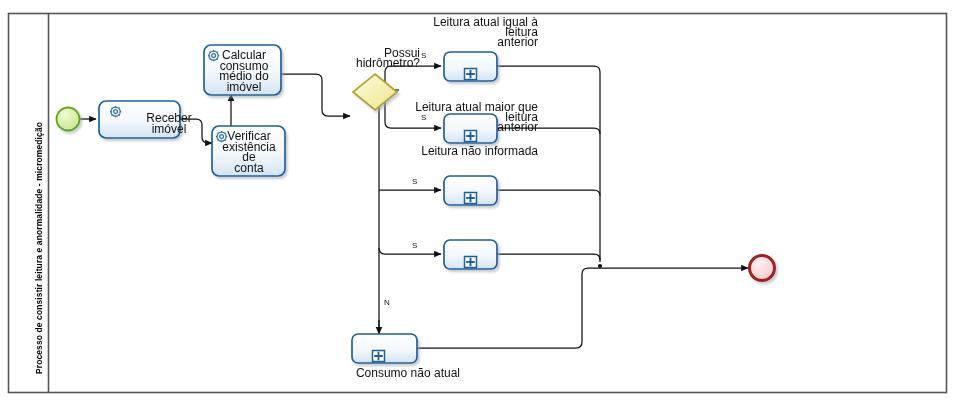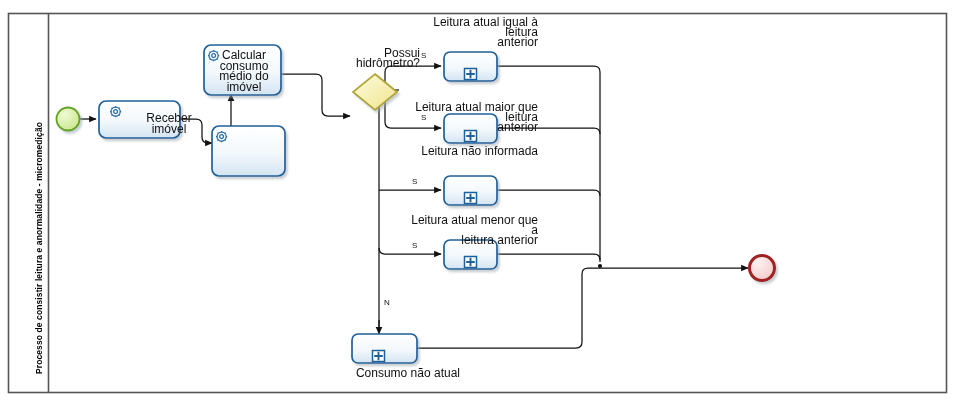--- a/index.html
+++ b/index.html
@@ -189,39 +189,40 @@
         <path d="M5.6,0 L5.6,1.3 M5.6,9.9 L5.6,11.2 M0,5.6 L1.3,5.6 M9.9,5.6 L11.2,5.6
                  M1.6,1.6 L2.6,2.6 M8.6,8.6 L9.6,9.6 M9.6,1.6 L8.6,2.6 M2.6,8.6 L1.6,9.6"></path>
       </g>
     </g>
   </svg>
 
   <div class="pool-title" style="left:34px; top:374px;">Processo de consistir leitura e anormalidade - micromedição</div>
 
   <div class="lbl lbl-task" style="left:114px; top:113px; width:62px;margin-left:24px;">Receber imóvel</div>
 
+  <div class="lbl lbl-task" style="left:215px; top:131px; width:68px;">Verificar
+existência de
+conta</div>
 
   <div class="lbl lbl-task" style="left:210px; top:50px; width:68px;">Calcular
 consumo
 médio do
 imóvel</div>
 
   <div class="ext-lbl" style="left:346px; top:48px; width:74px;">Possui
 hidrômetro?</div>
 
   <div class="ext-lbl" style="left:404px; top:17px; width:134px;">Leitura atual igual à leitura
 anterior</div>
 
   <div class="ext-lbl" style="left:404px; top:102px; width:134px;">Leitura atual maior que leitura
 anterior</div>
 
   <div class="ext-lbl" style="left:404px; top:146px; width:134px;">Leitura não informada</div>
 
-  <div class="ext-lbl" style="left:404px; top:215px; width:134px;">Leitura atual menor que a
-leitura anterior</div>
 
   <div class="ext-lbl" style="left:312px; top:368px; width:148px;">Consumo não atual</div>
 
   <div class="flow-lbl" style="left:421px; top:51px;">S</div>
   <div class="flow-lbl" style="left:421px; top:113px;">S</div>
   <div class="flow-lbl" style="left:412px; top:177px;">S</div>
   <div class="flow-lbl" style="left:412px; top:241px;">S</div>
   <div class="flow-lbl" style="left:384px; top:298px;">N</div>
 
 </div>

